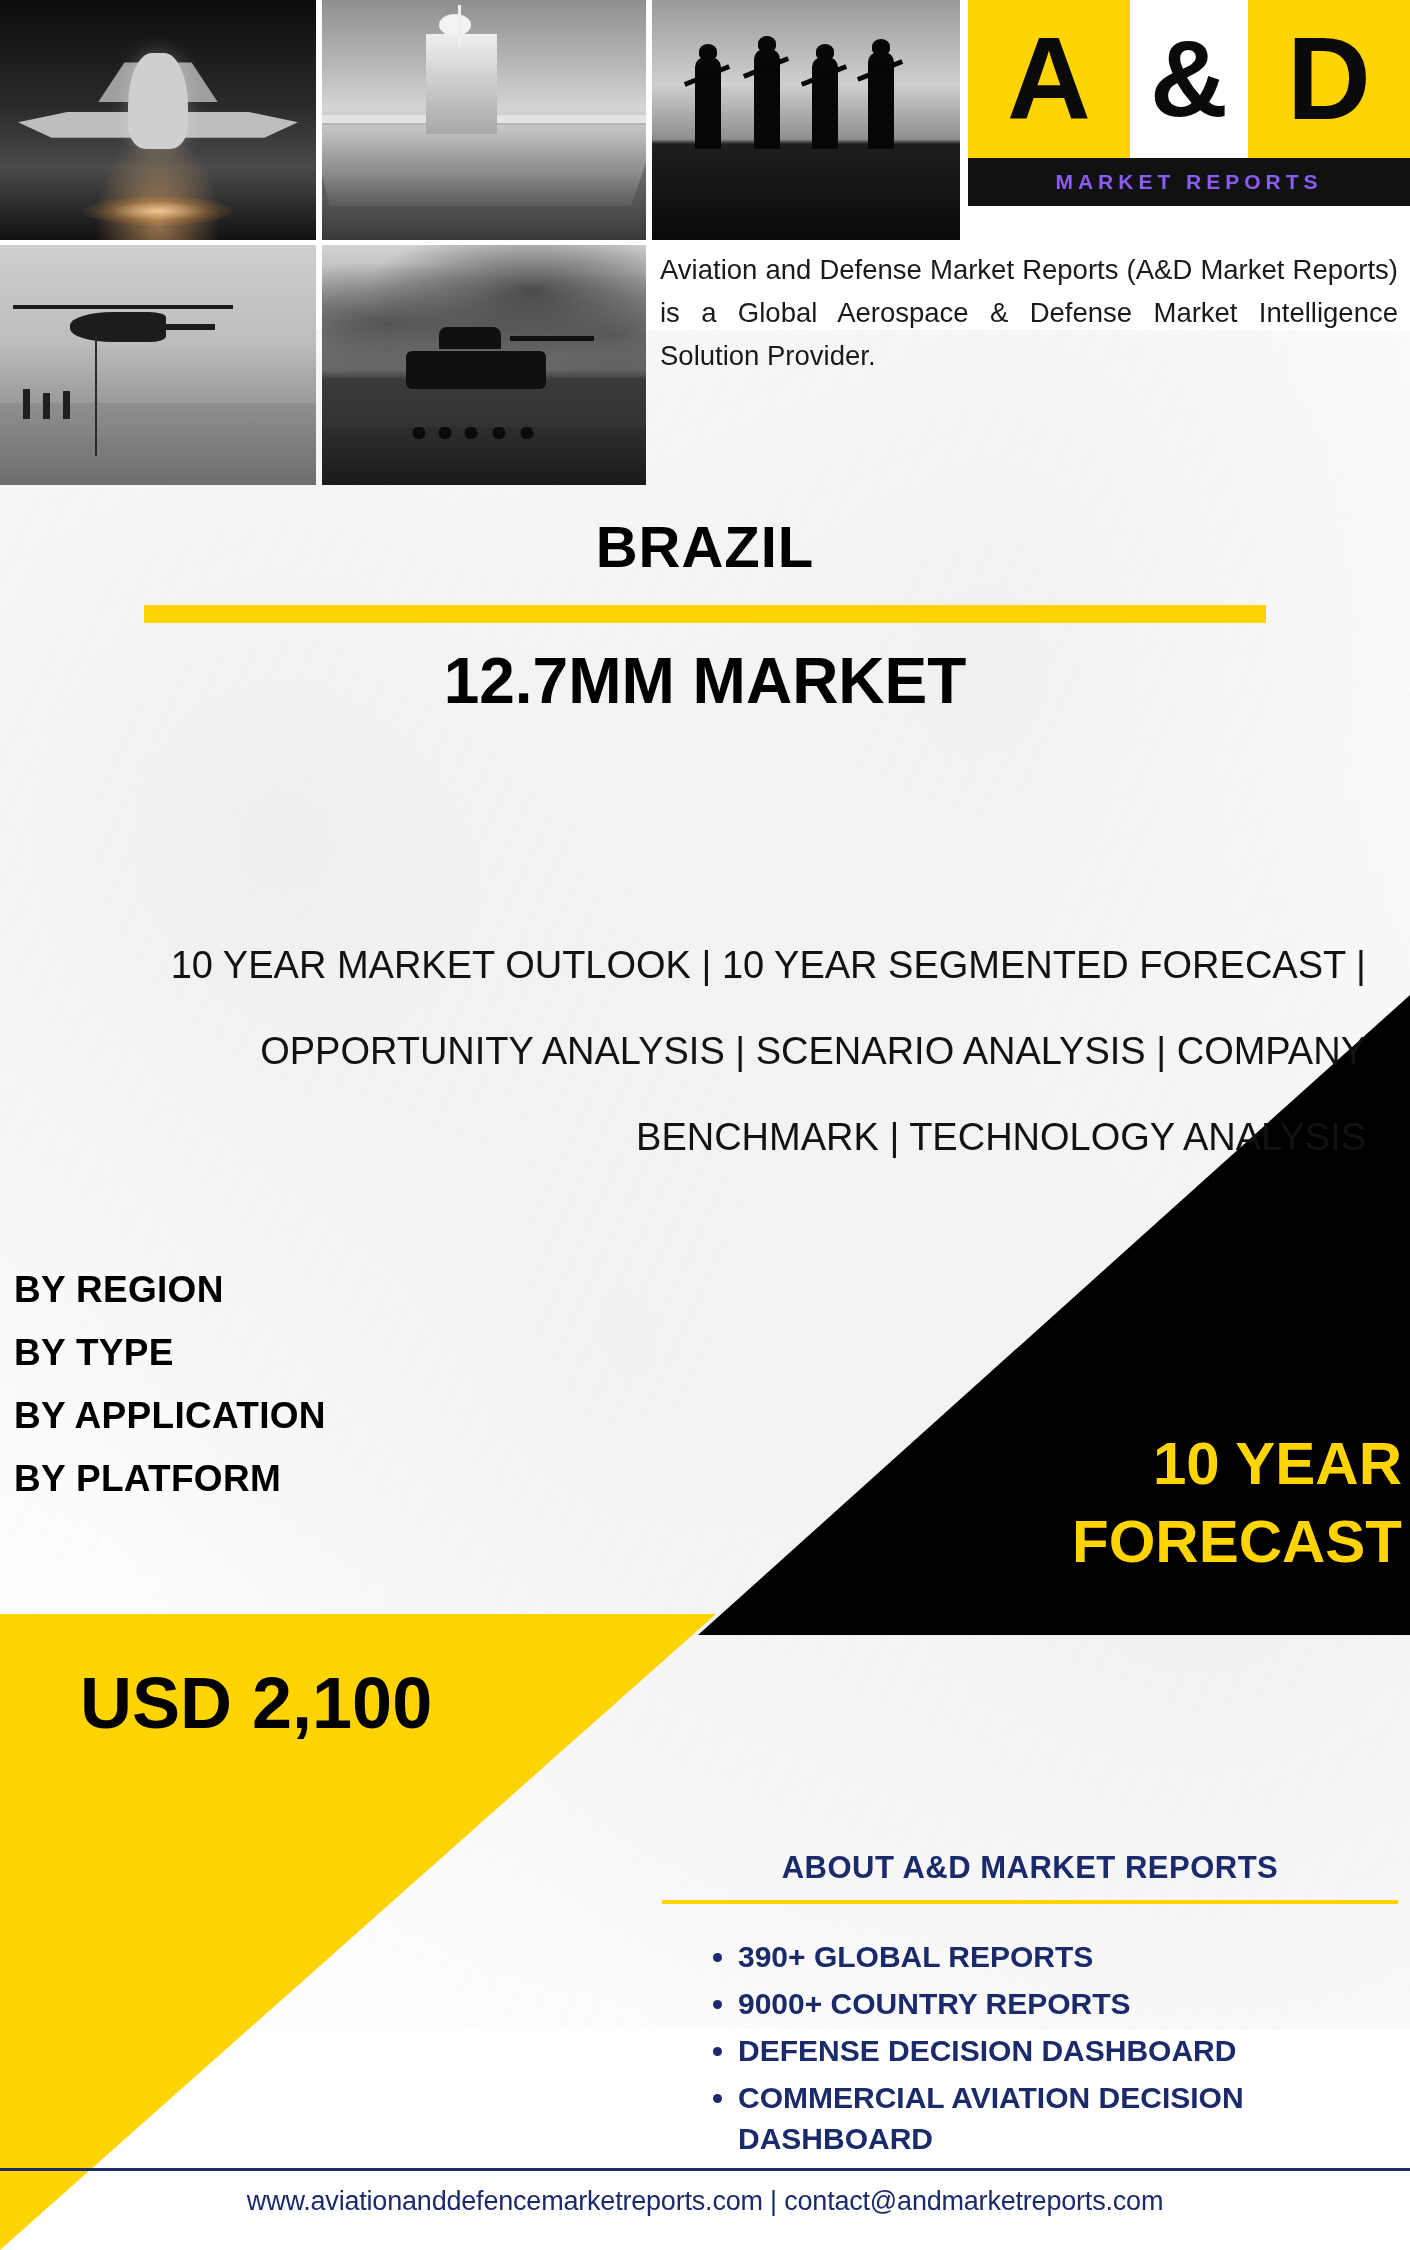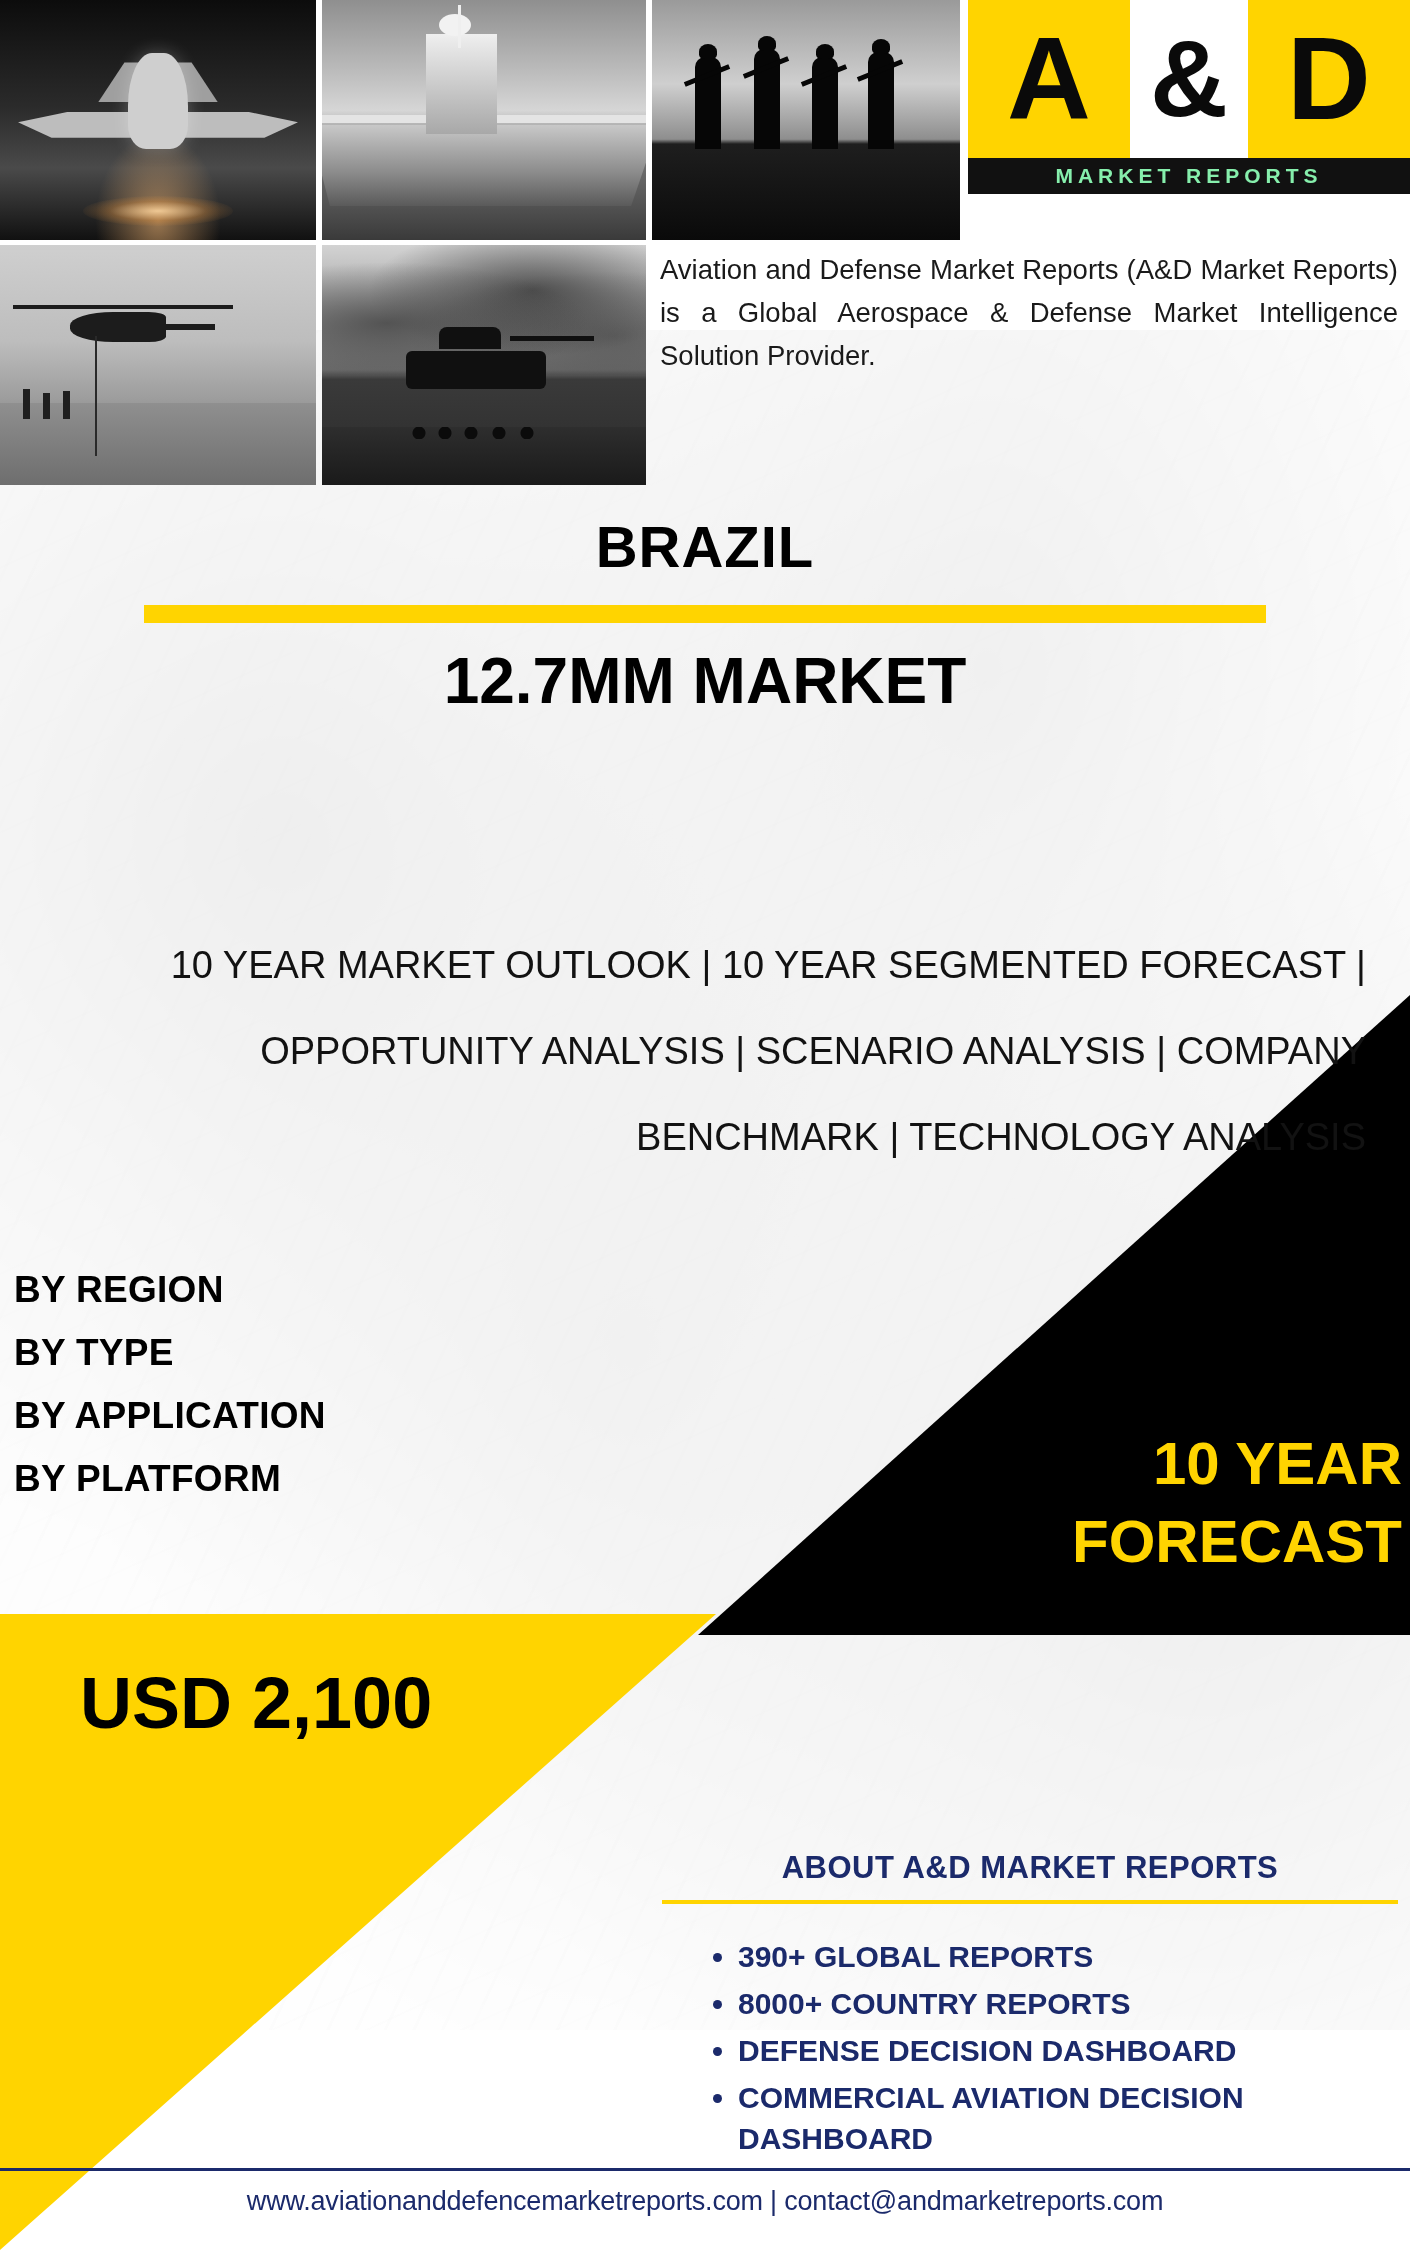--- a/index.html
+++ b/index.html
@@ -237,23 +237,23 @@
     background: #ffffff;
     display: flex;
     align-items: center;
     justify-content: center;
     color: #0a0a0a;
     font-size: 108px;
     font-weight: 700;
     line-height: 1;
   }
   .logo-bar {
-    height: 36px;
+    height: 48px;
     background: #111111;
-    color: #86efac;
+    color: #8b5cf6;
     display: flex;
     align-items: center;
     justify-content: center;
     font-size: 21px;
     font-weight: 700;
     letter-spacing: 5px;
   }
 
   
   .intro {
@@ -502,21 +502,21 @@
   </div>
 
   <div class="yellow-wedge"></div>
   <div class="price">USD 2,100</div>
 
   <div class="about">
     <div class="about-title">ABOUT A&amp;D MARKET REPORTS</div>
     <div class="about-underline"></div>
     <ul class="about-list">
       <li>390+ GLOBAL REPORTS</li>
-      <li>8000+ COUNTRY REPORTS</li>
+      <li>9000+ COUNTRY REPORTS</li>
       <li>DEFENSE DECISION DASHBOARD</li>
       <li>COMMERCIAL AVIATION DECISION DASHBOARD</li>
     </ul>
   </div>
 
   <div class="footer-rule"></div>
   <div class="footer">www.aviationanddefencemarketreports.com | contact@andmarketreports.com</div>
 
 </div>
 

